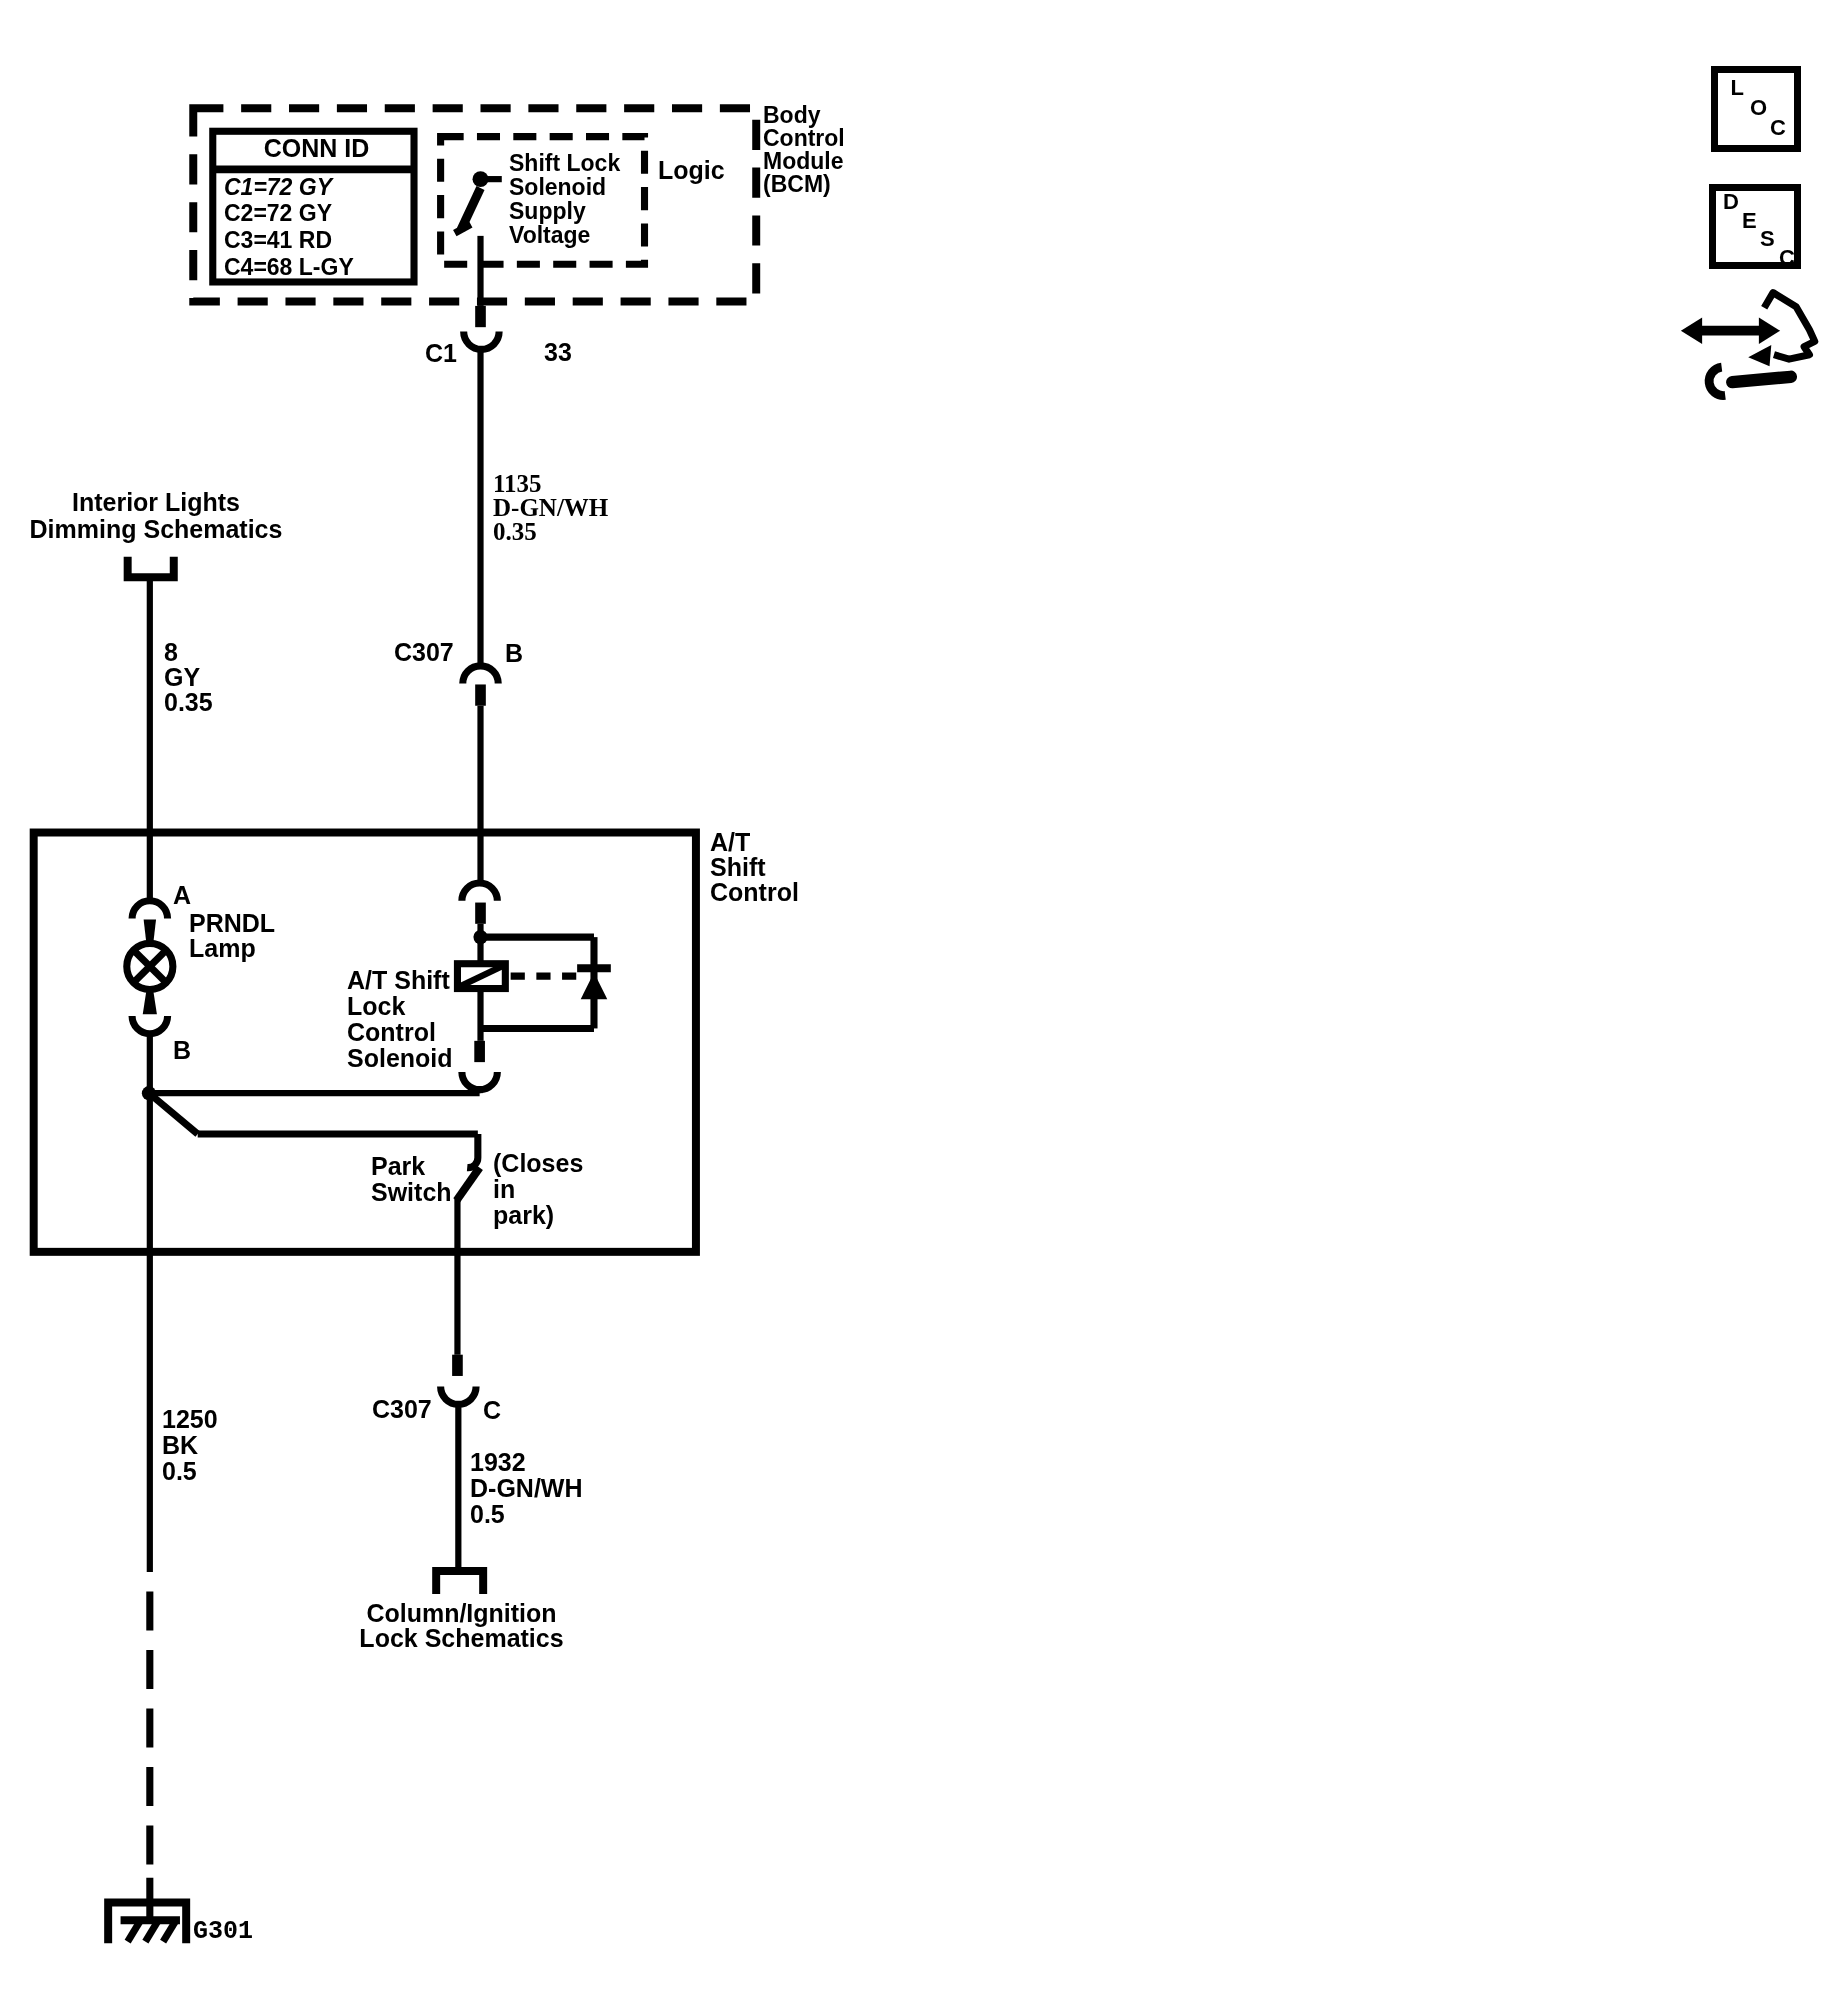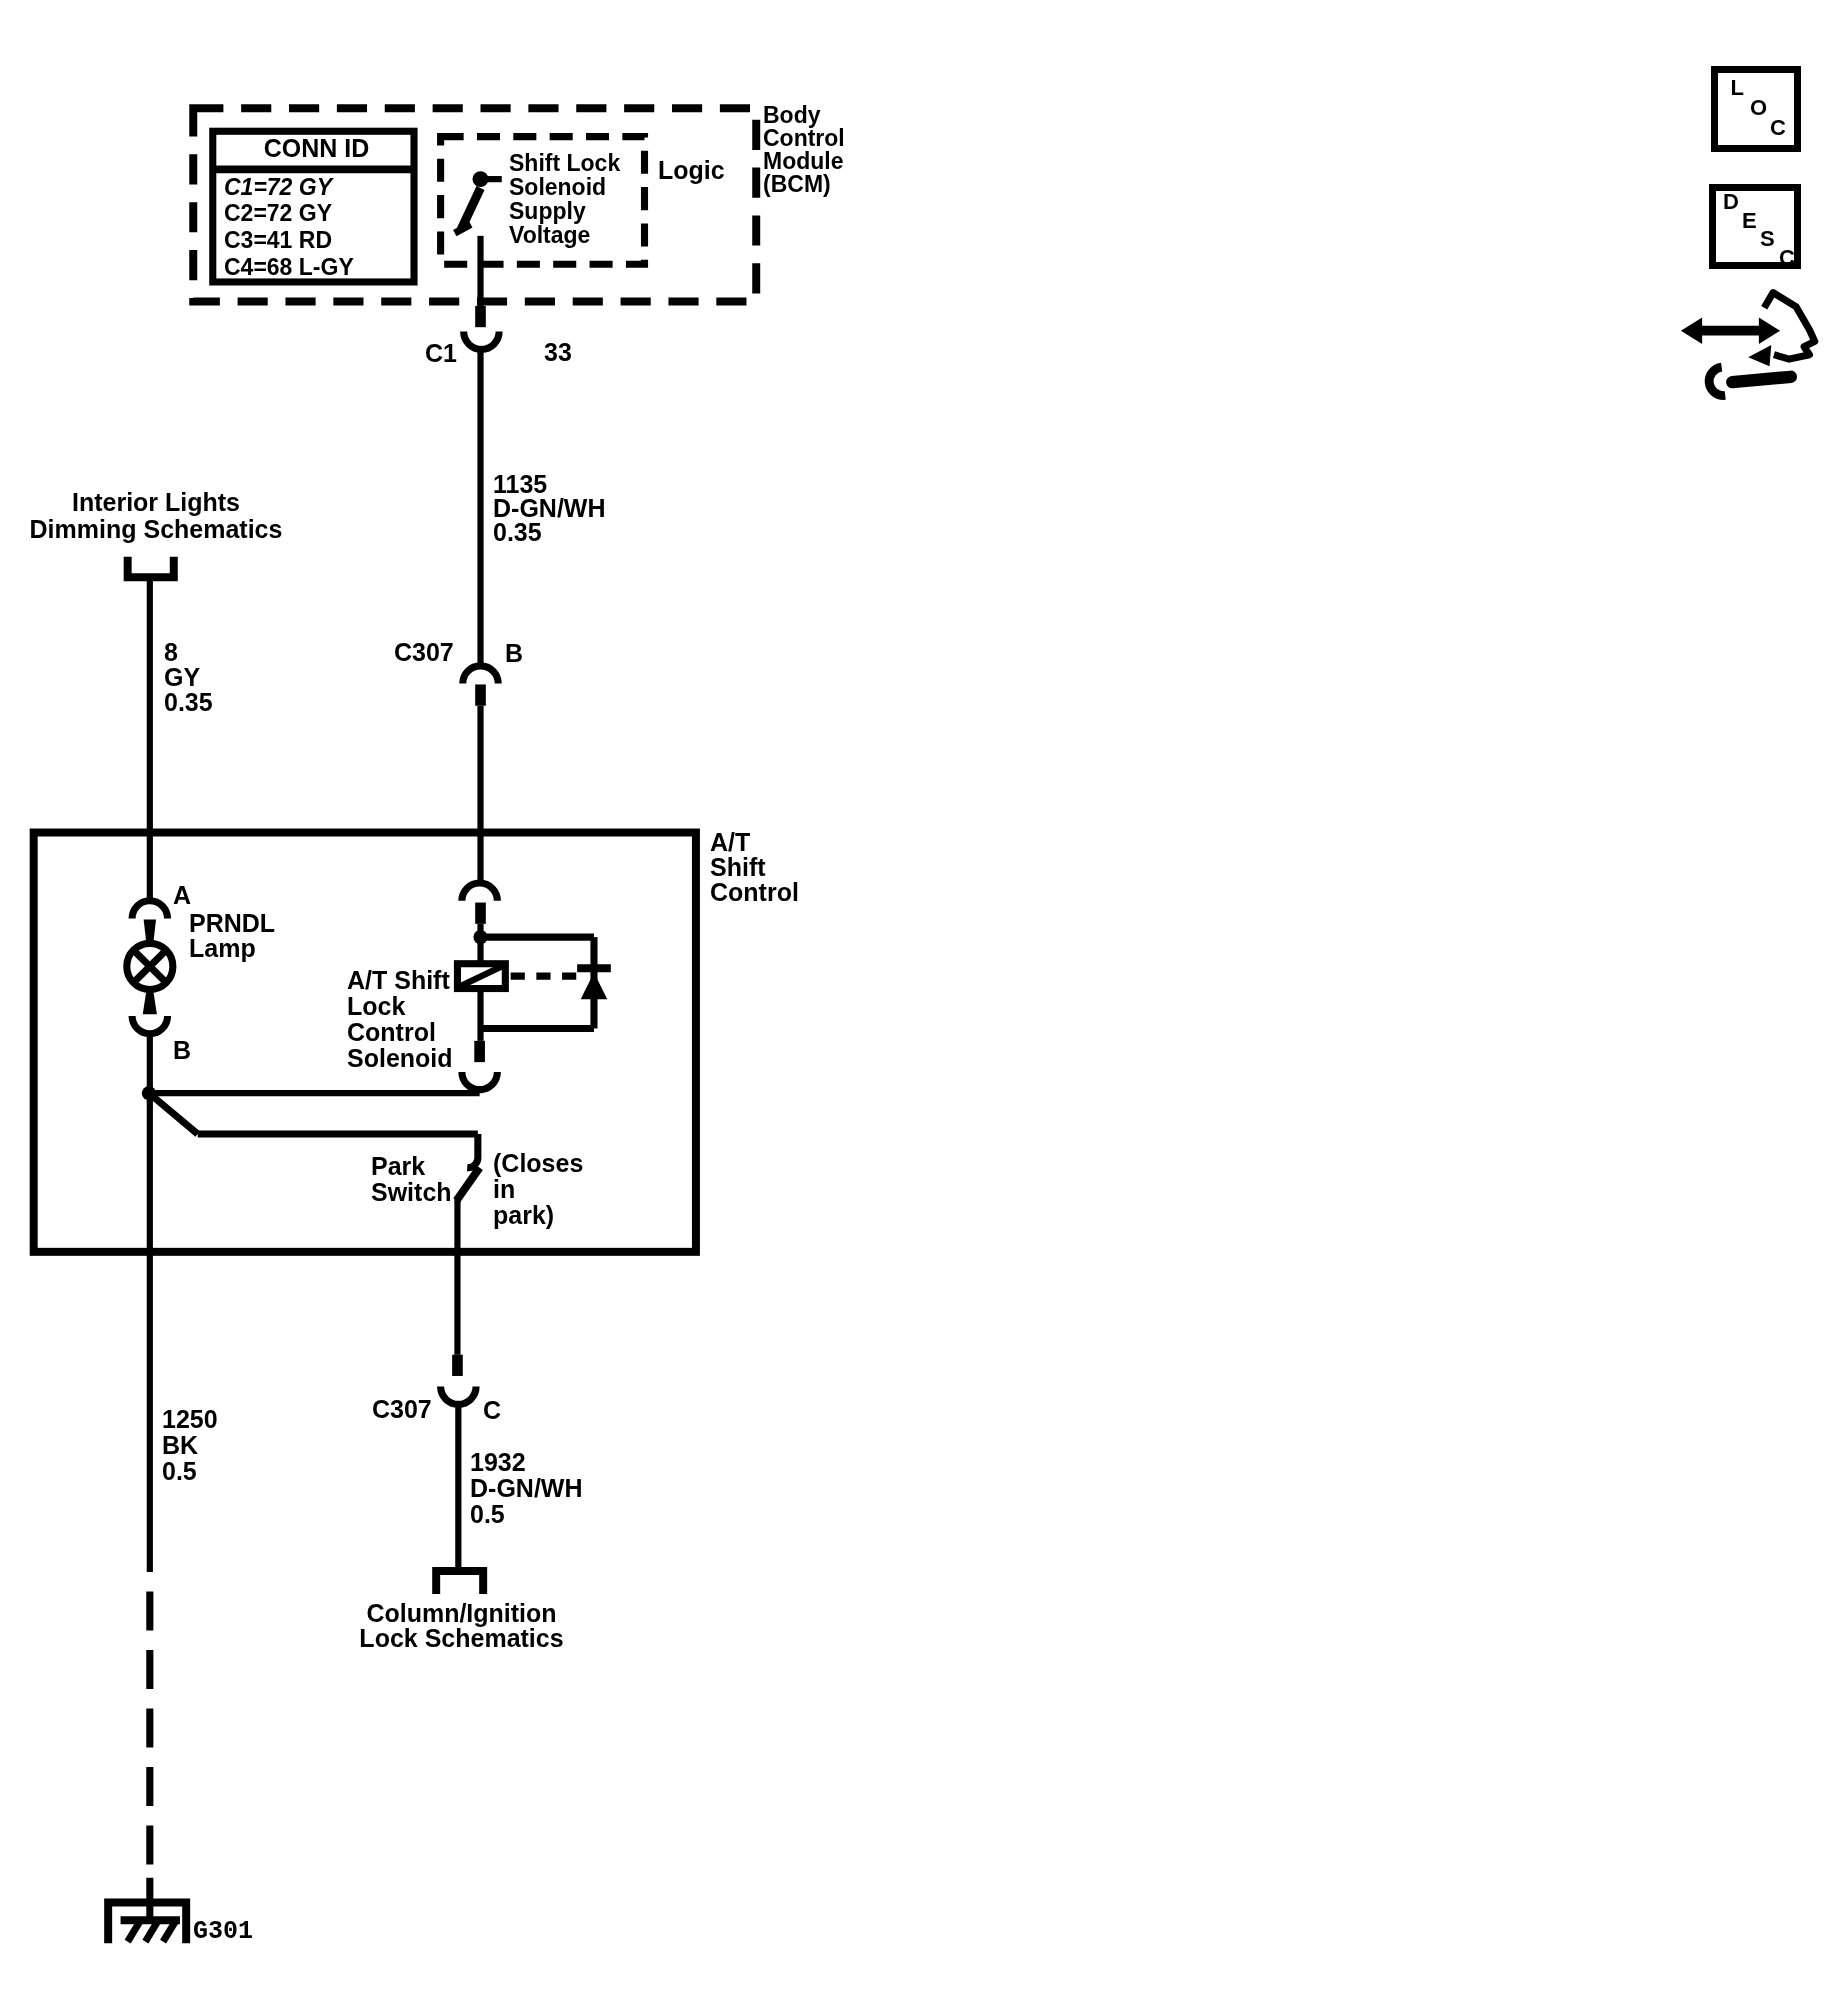--- a/index.html
+++ b/index.html
@@ -171,21 +171,21 @@
 Voltage</div>
   <div class="lbl" style="left:658px;top:135px;margin-top:22px;">Logic</div>
   <div class="lbl sm" style="left:763px;top:104px;line-height:23px;">Body
 Control
 Module
 (BCM)</div>
 
   <div class="lbl" style="left:425px;top:340px;">C1</div>
   <div class="lbl" style="left:504px;top:339px;margin-left:40px;">33</div>
 
-  <div class="lbl" style="left:493px;top:472px;line-height:24px;">1135
+  <div class="lbl" style="left:493px;top:472px;line-height:24px;font-family:Liberation Serif, serif;">1135
 D-GN/WH
 0.35</div>
 
   <div class="lbl ctr" style="left:25px;top:489px;width:262px;line-height:26.6px;">Interior Lights
 Dimming Schematics</div>
 
   <div class="lbl" style="left:164px;top:640px;line-height:25px;">8
 GY
 0.35</div>
 

